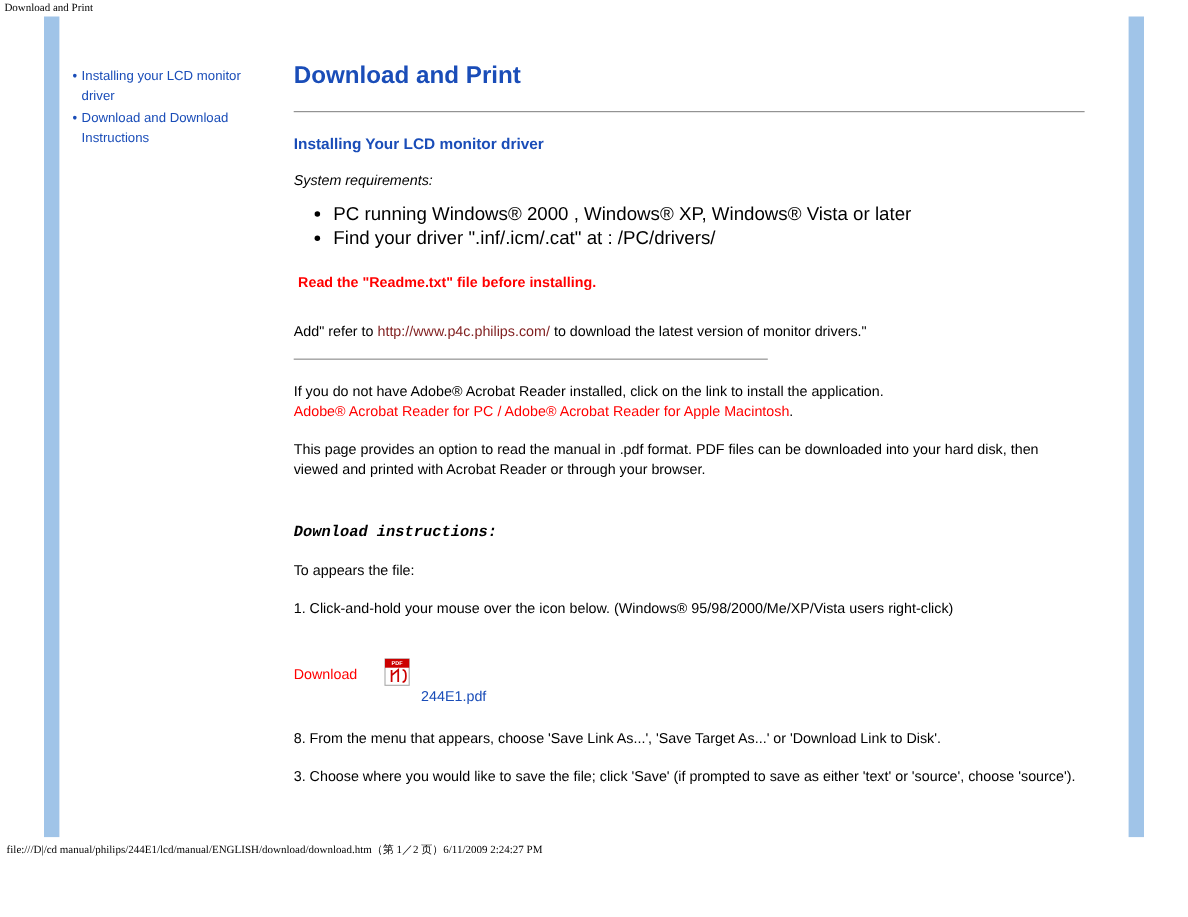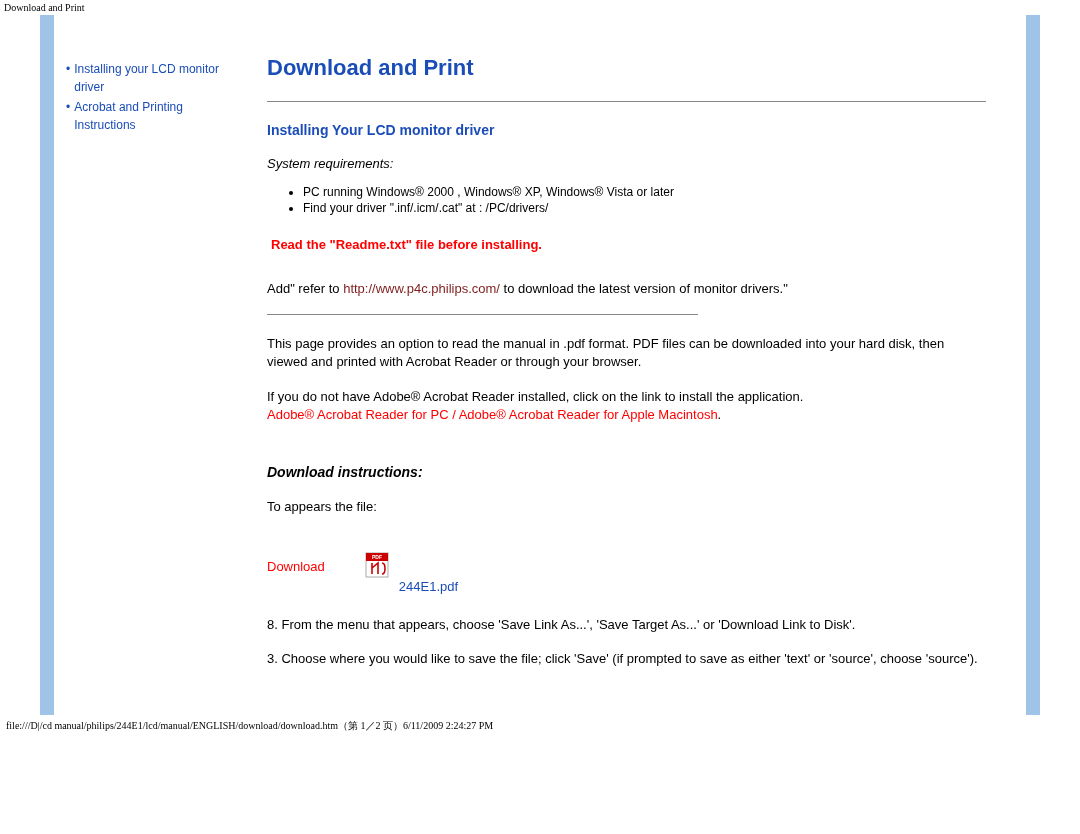--- a/index.html
+++ b/index.html
@@ -78,21 +78,21 @@
       font-style: italic;
       margin: 4px 0 14px 0;
     }
     ul.sysreq {
       margin: 0 0 22px 36px;
       padding: 0;
     }
     ul.sysreq li {
       list-style-type: disc;
       margin-bottom: 2px;
-      font-size: 12px;
+      font-size: 17px;
     }
     .warn-red {
       color: #f00;
       font-weight: bold;
       margin: 12px 0 28px 4px;
     }
     .para {
       margin: 0 0 16px 0;
       line-height: 1.4;
     }
@@ -105,29 +105,30 @@
       color: #f00;
       text-decoration: none;
       cursor: pointer;
     }
     h3.dl-instr {
       font-style: italic;
       font-weight: bold;
       font-size: 14px;
       margin: 40px 0 18px 0;
       color: #000;
+      font-family: Liberation Mono, monospace;
     }
     .download-row {
       display: flex;
       align-items: center;
       margin: 22px 0 22px 0;
     }
     .download-label {
       color: #f00;
-      margin-right: 40px;
+      margin-right: 24px;
     }
     .pdf-icon {
       display: inline-block;
       vertical-align: middle;
       margin-right: 10px;
     }
     .pdf-link {
       color: #1a4db8;
       cursor: pointer;
       margin-top: 41px;
@@ -146,21 +147,21 @@
 <div class="page-wrap">
   <div class="left-bar"></div>
 
   <div class="sidebar">
     <div class="sidebar-item">
       <span class="sidebar-bullet">•</span>
       <a>Installing your LCD monitor driver</a>
     </div>
     <div class="sidebar-item">
       <span class="sidebar-bullet">•</span>
-      <a>Acrobat and Printing Instructions</a>
+      <a>Download and Download Instructions</a>
     </div>
   </div>
 
   <div class="content">
     <h1>Download and Print</h1>
     <hr>
 
     <h2>Installing Your LCD monitor driver</h2>
     <p class="sys-req-label">System requirements:</p>
     <ul class="sysreq">
@@ -169,30 +170,31 @@
     </ul>
 
     <div class="warn-red">Read the "Readme.txt" file before installing.</div>
 
     <p class="para">
       <span>Add" refer to </span><a class="link-blue">http://www.p4c.philips.com/</a><span> to download the latest version of monitor drivers."</span>
     </p>
 
     <hr class="short">
 
-    <p class="para">This page provides an option to read the manual in .pdf format. PDF files can be downloaded into your hard disk, then viewed and printed with Acrobat Reader or through your browser.</p>
-
     <p class="para">
       <span>If you do not have Adobe® Acrobat Reader installed, click on the link to install the application.</span><br>
       <a class="link-red">Adobe® Acrobat Reader for PC</a><span class="link-red"> / </span><a class="link-red">Adobe® Acrobat Reader for Apple Macintosh</a><span>.</span>
     </p>
 
+    <p class="para">This page provides an option to read the manual in .pdf format. PDF files can be downloaded into your hard disk, then viewed and printed with Acrobat Reader or through your browser.</p>
+
     <h3 class="dl-instr">Download instructions:</h3>
 
     <p class="para">To appears the file:</p>
+    <p class="para">1. Click-and-hold your mouse over the icon below. (Windows® 95/98/2000/Me/XP/Vista users right-click)</p>
 
     <div class="download-row">
       <span class="download-label">Download</span>
       <span class="pdf-icon">
         <svg width="24" height="26" viewBox="0 0 24 26">
           <rect x="1" y="1" width="22" height="24" fill="#fff" stroke="#aaa" stroke-width="1"></rect>
           <rect x="1" y="1" width="22" height="8" fill="#c00"></rect>
           <text x="12" y="7" font-size="5" fill="#fff" text-anchor="middle" font-family="Arial" font-weight="bold">PDF</text>
           <path d="M7 11 L7 22 M7 16 L13 11 L13 22 M17 11 C21 11 21 22 17 22" stroke="#c00" stroke-width="1.6" fill="none"></path>
         </svg>

